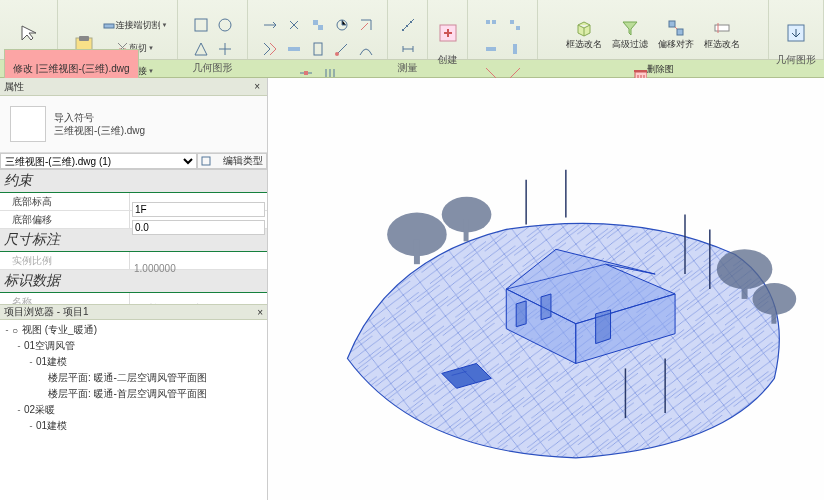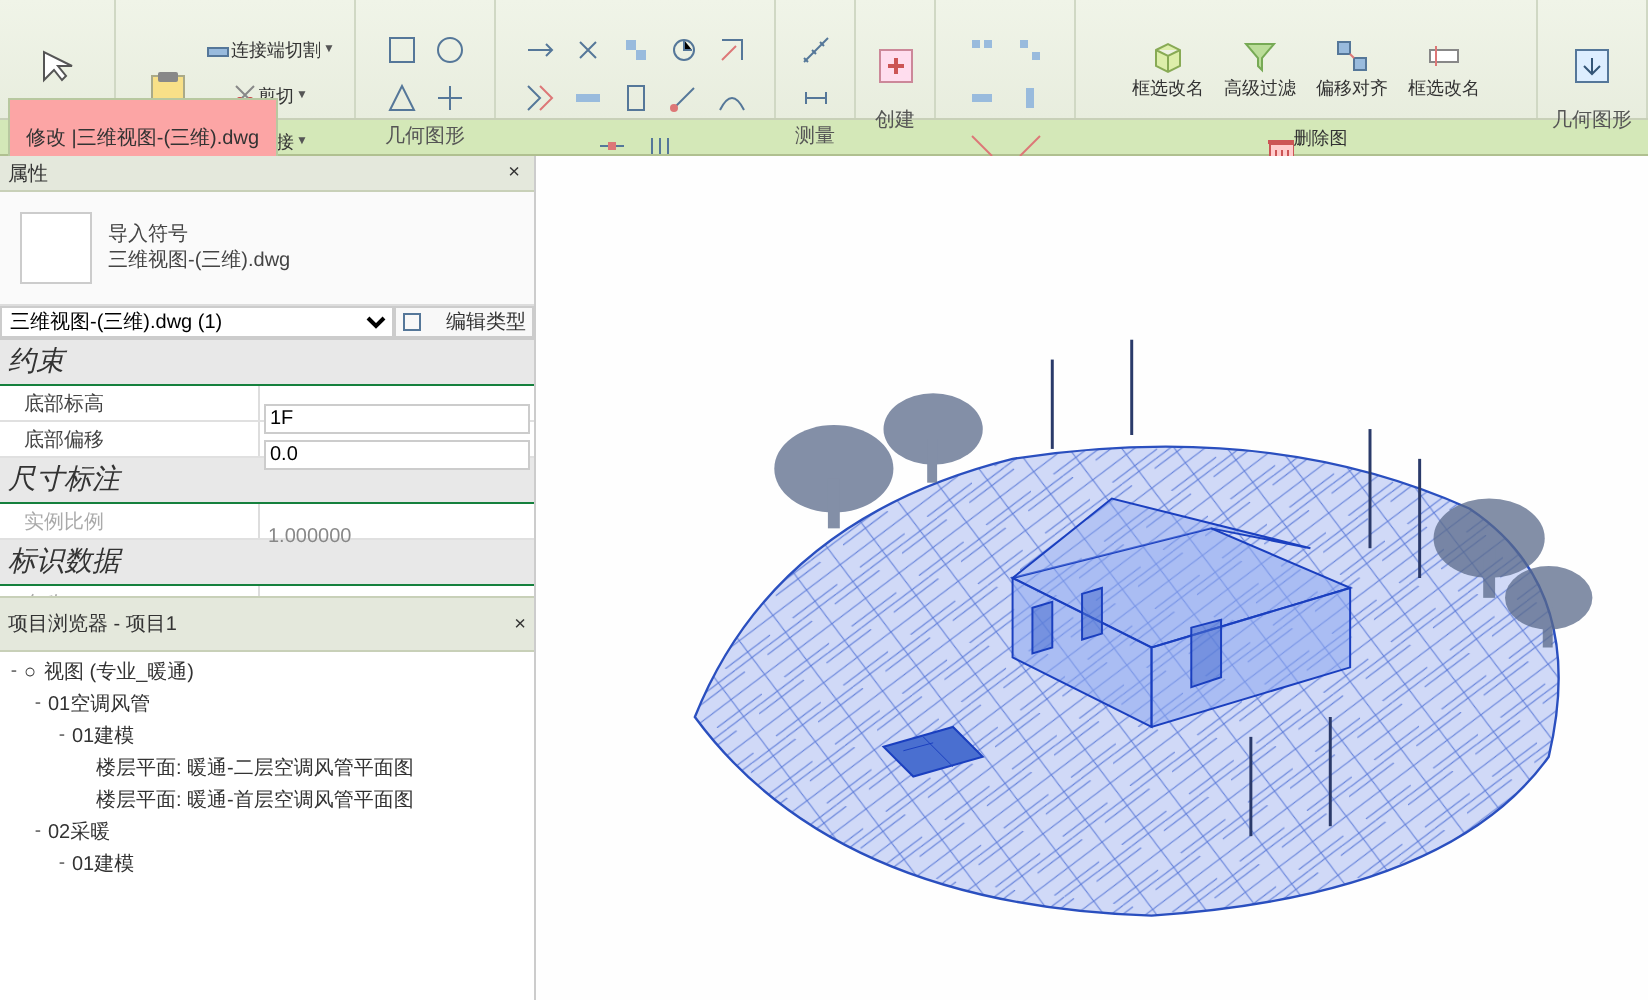--- a/index.html
+++ b/index.html
@@ -28,21 +28,21 @@
   .prop-grid { background: #fff; flex: 0 0 auto; }
   .prop-cat { background: #e8e8e8; border-bottom: 1px solid #15803d; padding: 2px 4px; font-size: 14px; font-weight: 500; font-style: italic; }
   .prop-row { display: flex; border-bottom: 1px solid #e0e0e0; height: 18px; }
   .prop-key { width: 130px; padding: 2px 12px; font-size: 10px; border-right: 1px solid #ddd; display: flex; align-items: center; color: #444; }
   .prop-val { flex: 1; padding: 16px 2px; display: flex; align-items: center; }
   .prop-val input, .prop-val button { width: 100%; font-size: 10px; border: 1px solid #ccc; height: 15px; padding: 0 2px; background: #fff; }
   .prop-val.readonly { font-size: 10px; color: #888; padding-left: 4px; }
   .prop-footer { margin-top: auto; display: flex; background: #e8e8e8; border-top: 1px solid #ccc; height: 20px; }
   .prop-footer-label { flex: 1; padding: 2px 4px; font-size: 10px; color: #666; display: flex; align-items: center; }
   .prop-footer-btn { width: 60px; font-size: 10px; border: 1px solid #bbb; background: #f0f0f0; margin: 2px; }
-  .browser-header { background: #e4e8dc; border-top: 1px solid #c8d0b8; border-bottom: 1px solid #c8d0b8; height: 28px; display: flex; align-items: center; padding: 0 4px; font-size: 10px; margin-top: 32px; }
+  .browser-header { background: #e4e8dc; border-top: 1px solid #c8d0b8; border-bottom: 1px solid #c8d0b8; height: 16px; display: flex; align-items: center; padding: 0 4px; font-size: 10px; margin-top: 32px; }
   .tree { background: #fff; flex: 1; overflow: auto; padding: 2px; }
   .tree-node { font-size: 10px; padding: 1px 0; display: flex; align-items: center; cursor: pointer; }
   .tree-toggle { width: 10px; text-align: center; font-family: monospace; font-size: 9px; color: #555; }
   .tree-icon { width: 10px; }
   .indent1 { padding-left: 12px; }
   .indent2 { padding-left: 24px; }
   .indent3 { padding-left: 36px; }
   .viewport { flex: 1; background: #fefefe; position: relative; display: flex; align-items: center; justify-content: center; }
   .viewport svg { width: 100%; height: 100%; }
   .prop-flex { flex: 1; display: flex; flex-direction: column; min-height: 0; }

